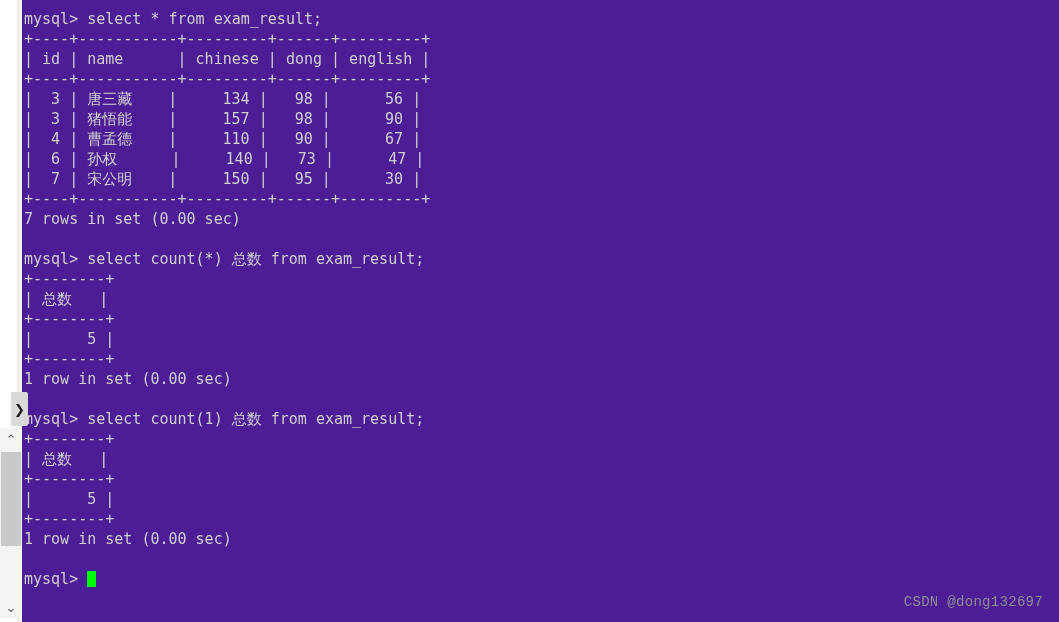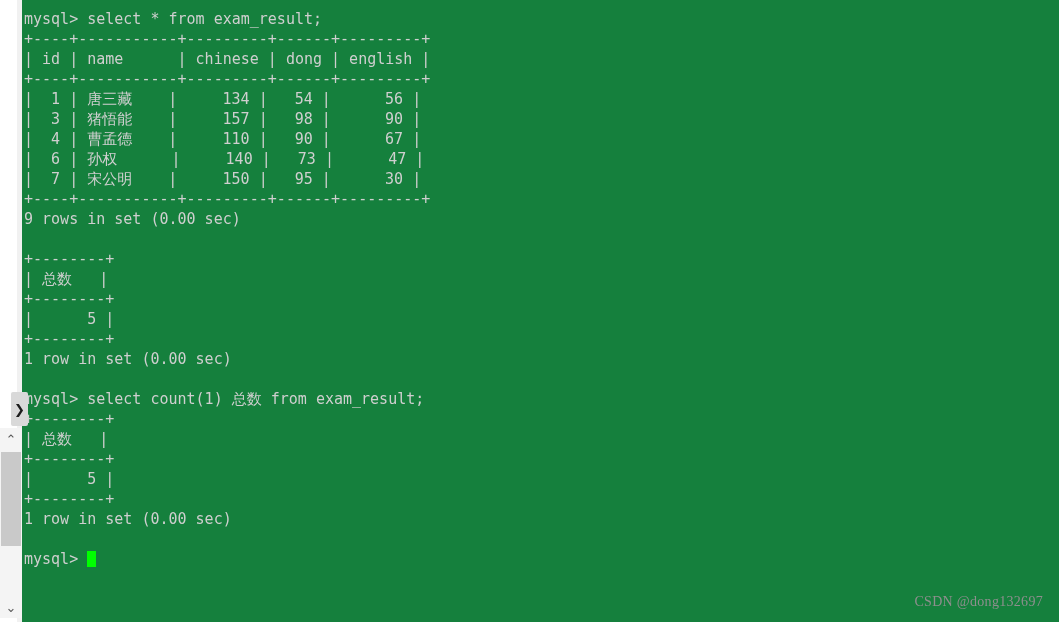--- a/index.html
+++ b/index.html
@@ -103,21 +103,21 @@
     background: #c9c9c9;
   }
 
   
   .terminal {
     position: absolute;
     left: 22px;
     top: 0;
     width: 1037px;
     height: 622px;
-    background: #15803d;
+    background: #4c1d95;
     overflow: hidden;
   }
 
   .term-inner {
     position: absolute;
     left: 2px;
     top: 9px;
     width: 1030px;
   }
 
@@ -140,21 +140,21 @@
     background: #00ff00;
     vertical-align: -3px;
   }
 
   
   .watermark {
     position: absolute;
     right: 16px;
     bottom: 12px;
     color: #8e8e8e;
-    font-family: Liberation Serif, serif;
+    font-family: Liberation Mono, monospace;
     font-size: 14px;
     letter-spacing: 0.3px;
     z-index: 5;
     white-space: pre;
     text-align: right;
   }
 </style>
 </head>
 <body>
 
@@ -172,28 +172,29 @@
   </div>
 
   <div class="expander">❯</div>
 
   <div class="terminal">
     <div class="term-inner" id="term-inner">
         <div class="line">mysql&gt; select * from exam_result;</div>
         <div class="line">+----+-----------+---------+------+---------+</div>
         <div class="line">| id | name      | chinese | dong | english |</div>
         <div class="line">+----+-----------+---------+------+---------+</div>
-        <div class="line">|  1 | 唐三藏    |     134 |   54 |      56 |</div>
+        <div class="line">|  3 | 唐三藏    |     134 |   98 |      56 |</div>
         <div class="line">|  3 | 猪悟能    |     157 |   98 |      90 |</div>
         <div class="line">|  4 | 曹孟德    |     110 |   90 |      67 |</div>
         <div class="line">|  6 | 孙权      |     140 |   73 |      47 |</div>
         <div class="line">|  7 | 宋公明    |     150 |   95 |      30 |</div>
         <div class="line">+----+-----------+---------+------+---------+</div>
-        <div class="line">9 rows in set (0.00 sec)</div>
+        <div class="line">7 rows in set (0.00 sec)</div>
         <div class="line blank"> </div>
+        <div class="line">mysql&gt; select count(*) 总数 from exam_result;</div>
         <div class="line">+--------+</div>
         <div class="line">| 总数   |</div>
         <div class="line">+--------+</div>
         <div class="line">|      5 |</div>
         <div class="line">+--------+</div>
         <div class="line">1 row in set (0.00 sec)</div>
         <div class="line blank"> </div>
         <div class="line">mysql&gt; select count(1) 总数 from exam_result;</div>
         <div class="line">+--------+</div>
         <div class="line">| 总数   |</div>

